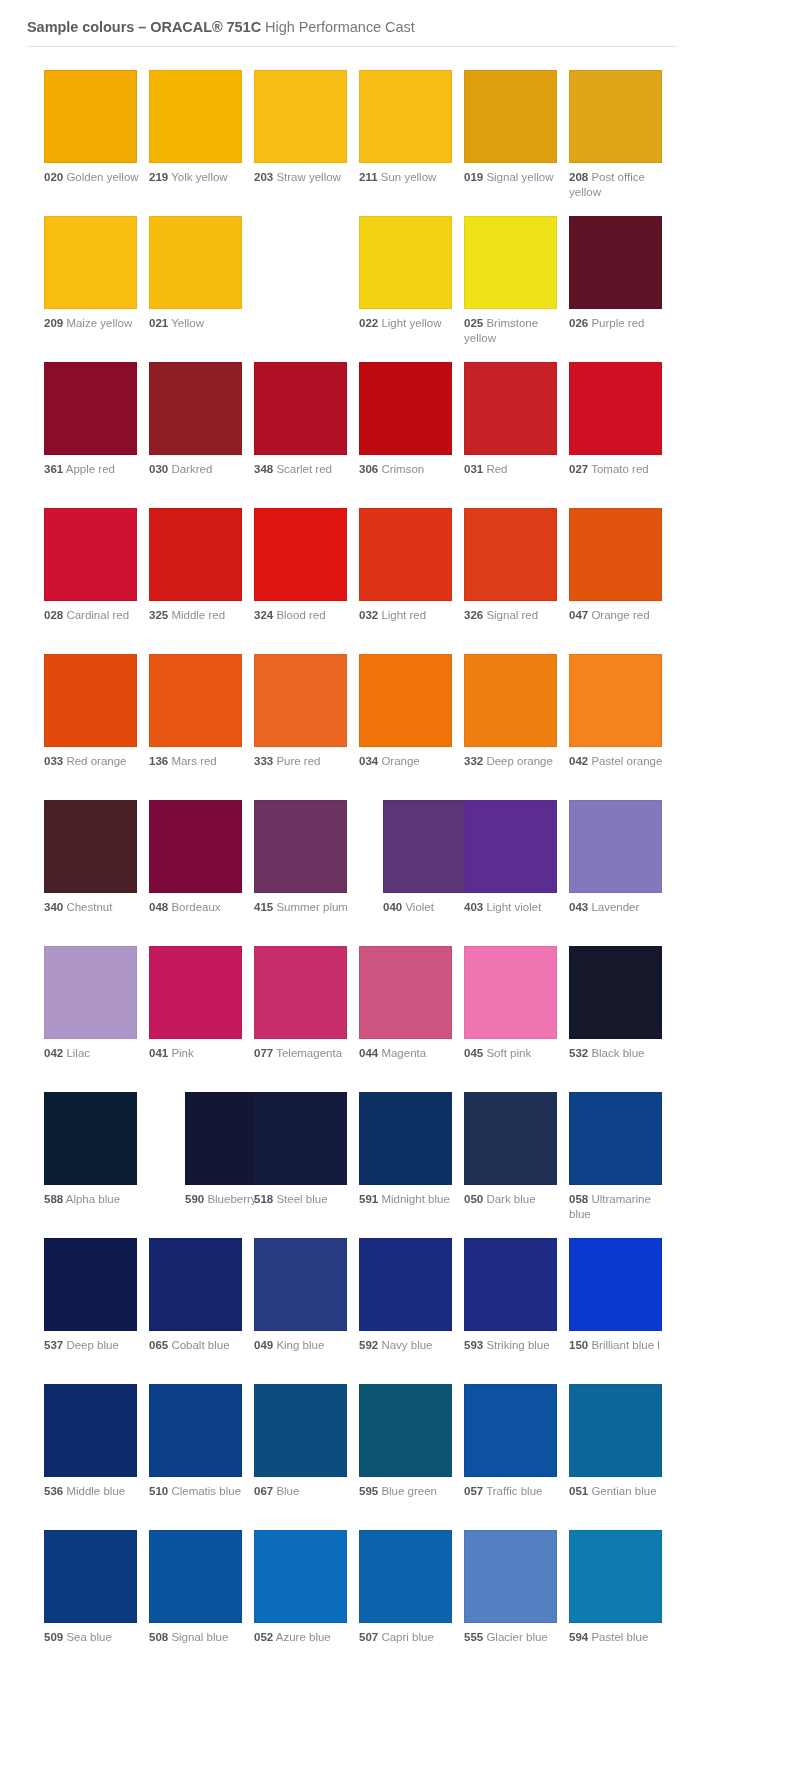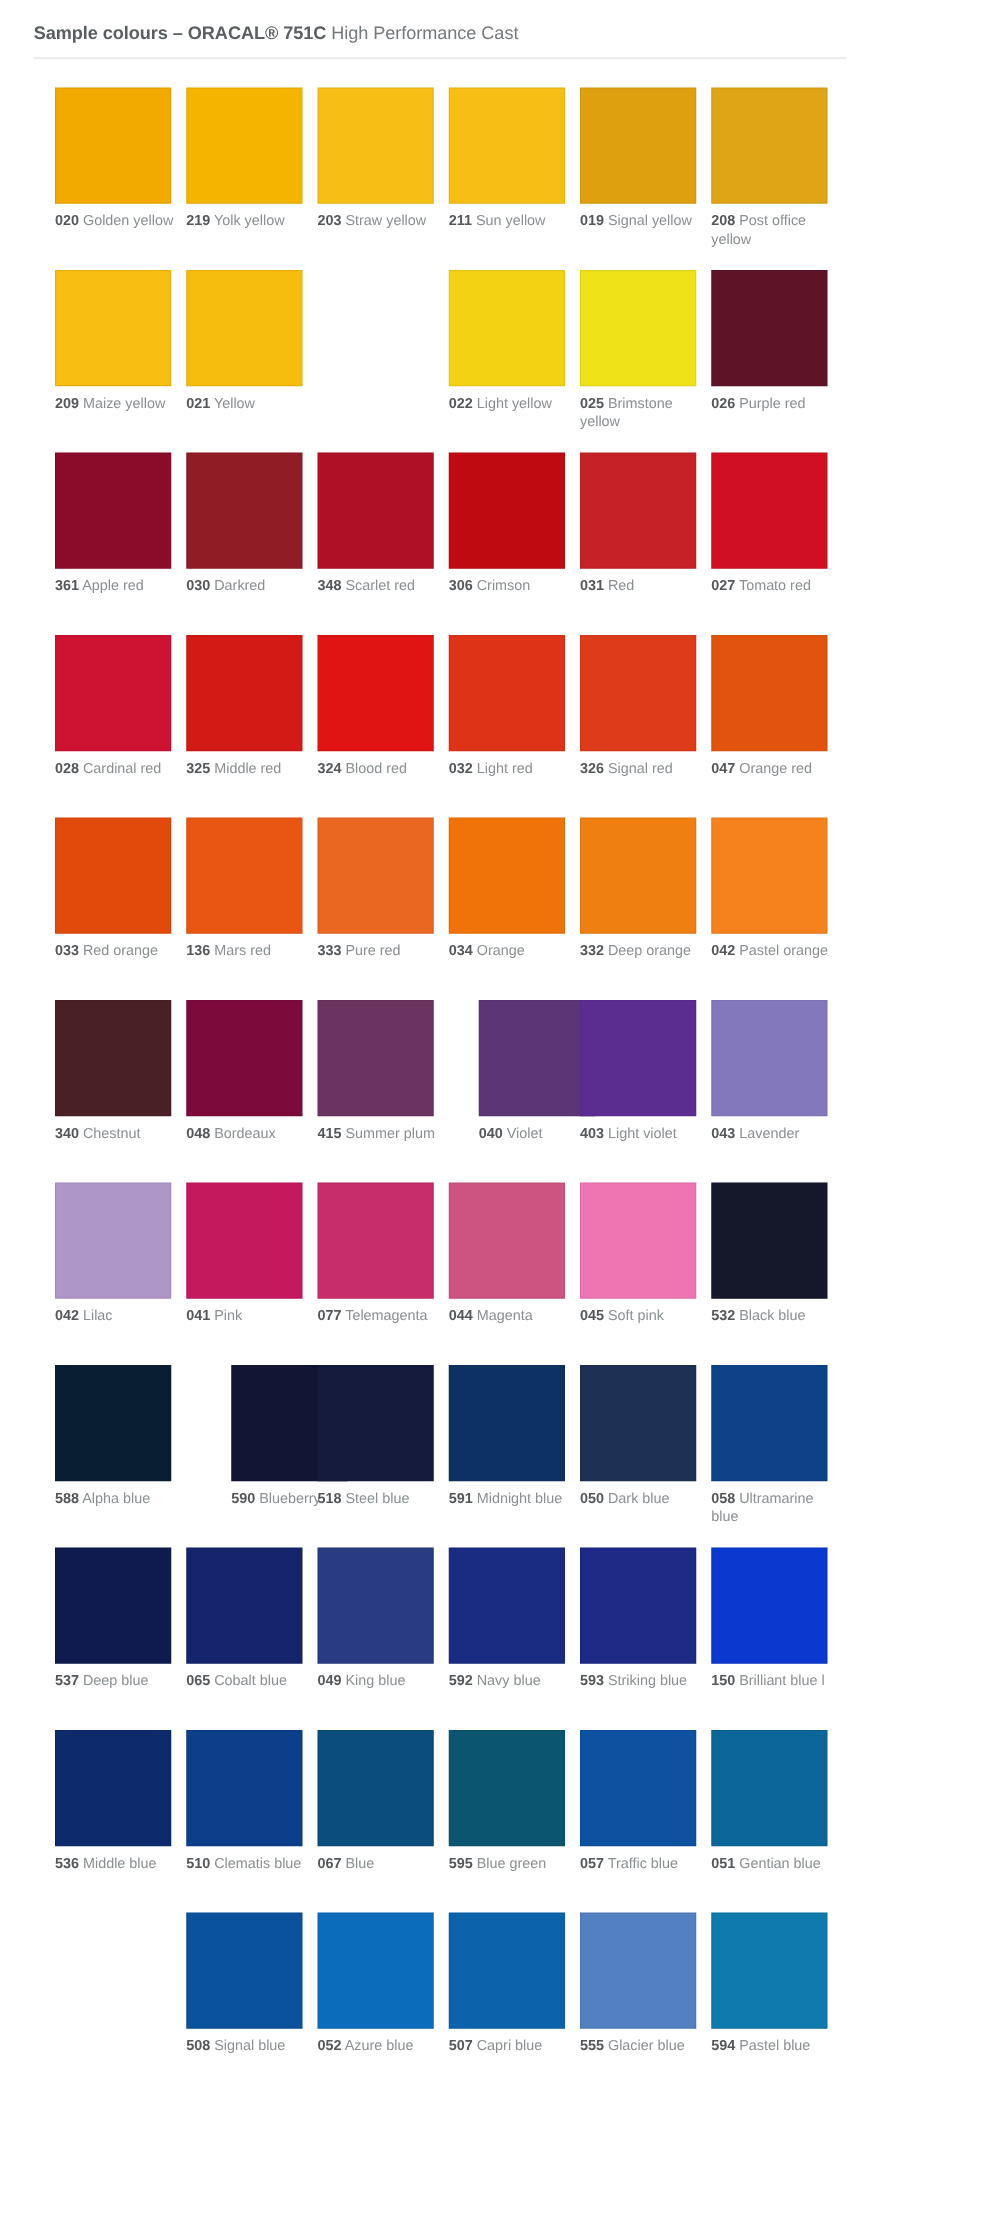--- a/index.html
+++ b/index.html
@@ -350,20 +350,24 @@
         <div class="cell" style="left: 420px;">
           <div class="swatch" style="background: rgb(13, 81, 161);"></div>
           <div class="caption"><span class="code">057</span><span class="nm"> Traffic blue</span></div>
         </div>
         <div class="cell" style="left: 525px;">
           <div class="swatch" style="background: rgb(12, 102, 153);"></div>
           <div class="caption"><span class="code">051</span><span class="nm"> Gentian blue</span></div>
         </div>
       </div>
       <div class="row">
+        <div class="cell" style="left: 0px;">
+          <div class="swatch" style="background: rgb(11, 58, 126);"></div>
+          <div class="caption"><span class="code">509</span><span class="nm"> Sea blue</span></div>
+        </div>
         <div class="cell" style="left: 105px;">
           <div class="swatch" style="background: rgb(10, 82, 156);"></div>
           <div class="caption"><span class="code">508</span><span class="nm"> Signal blue</span></div>
         </div>
         <div class="cell" style="left: 210px;">
           <div class="swatch" style="background: rgb(12, 108, 188);"></div>
           <div class="caption"><span class="code">052</span><span class="nm"> Azure blue</span></div>
         </div>
         <div class="cell" style="left: 315px;">
           <div class="swatch" style="background: rgb(11, 99, 172);"></div>

